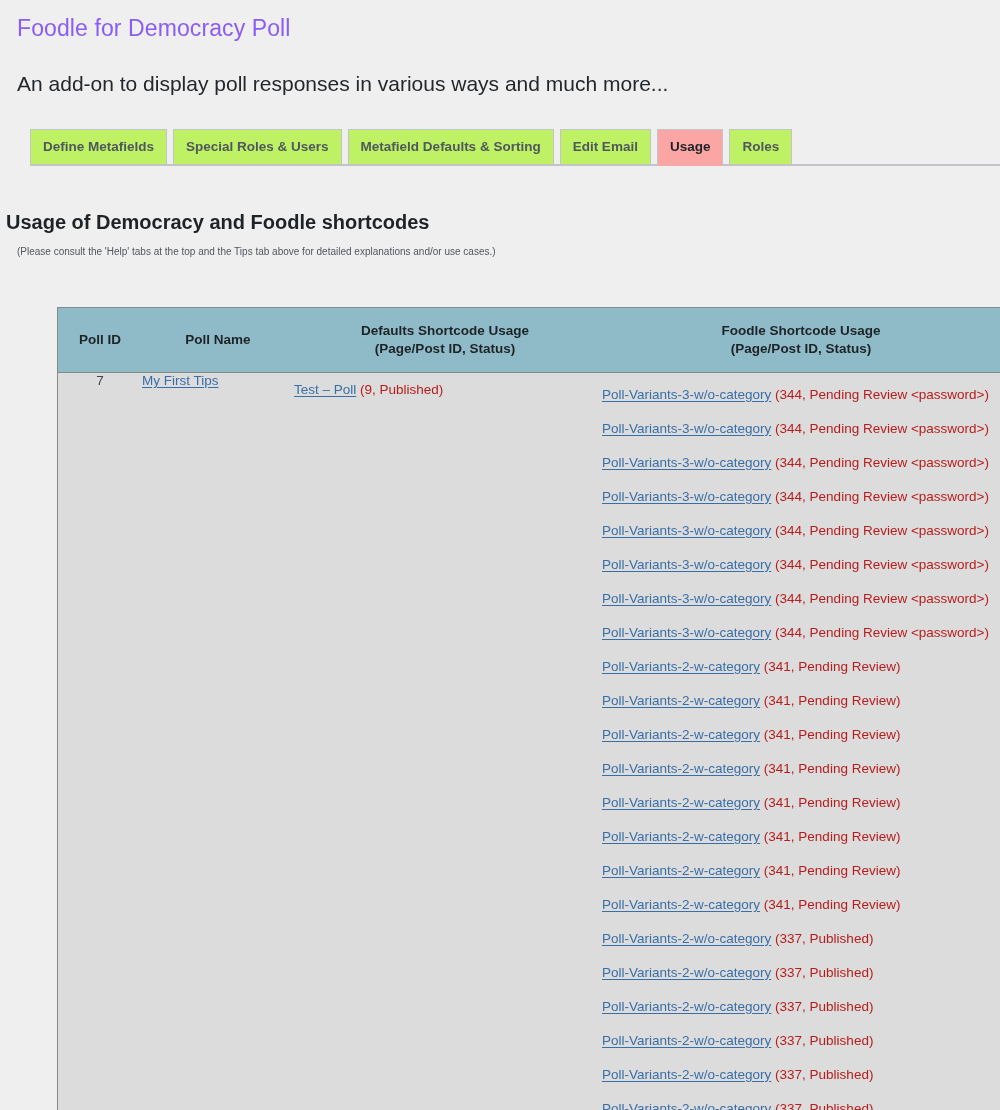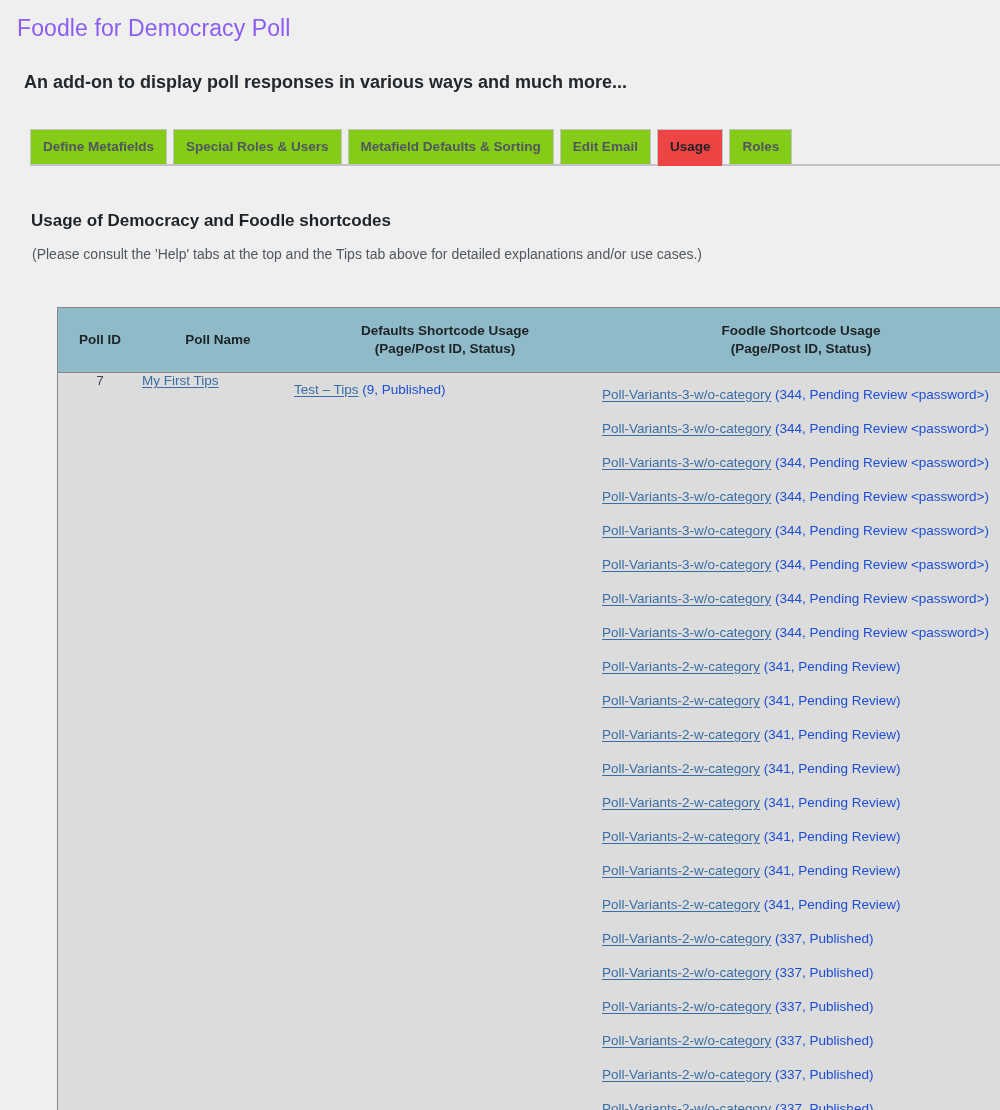--- a/index.html
+++ b/index.html
@@ -23,24 +23,24 @@
     top: 14px;
     font-size: 23px;
     font-weight: 400;
     color: #8b5cf6;
     letter-spacing: 0.1px;
     line-height: 1.3;
     white-space: nowrap;
   }
   .page-subtitle {
     position: absolute;
-    left: 24px;
+    left: 17px;
     top: 72px;
-    font-size: 18px;
-    font-weight: 700;
+    font-size: 21px;
+    font-weight: 400;
     color: #23282d;
     white-space: nowrap;
   }
 
   
   .tab-strip {
     position: absolute;
     left: 0;
     top: 128px;
     width: 1000px;
@@ -57,58 +57,58 @@
   .tabs {
     position: absolute;
     left: 30px;
     bottom: 2px;
     display: flex;
     align-items: flex-end;
     gap: 6px;
   }
   .tab {
     display: block;
-    background: #84cc16;
+    background: #bef264;
     border: 1px solid #c3c4c7;
     border-bottom: none;
     color: #50575e;
     font-size: 13.5px;
     font-weight: 700;
     line-height: 1;
     padding: 10px 12px 11px 12px;
     white-space: nowrap;
     box-sizing: border-box;
     position: relative;
     cursor: pointer;
     text-decoration: none;
   }
   .tab.active {
-    background: #ef4444;
+    background: #fca5a5;
     color: #1d2327;
     border-color: #c3c4c7;
     margin-bottom: -2px;
     padding-bottom: 13px;
     z-index: 3;
   }
 
   
   .section-heading {
     position: absolute;
-    left: 31px;
+    left: 6px;
     top: 211px;
-    font-size: 17px;
+    font-size: 20px;
     font-weight: 700;
     color: #1d2327;
     white-space: nowrap;
   }
   .section-note {
     position: absolute;
-    left: 32px;
+    left: 17px;
     top: 246px;
-    font-size: 14px;
+    font-size: 10px;
     font-weight: 400;
     color: #50575e;
     white-space: nowrap;
   }
 
   
   .usage-table-wrap {
     position: absolute;
     left: 57px;
     top: 307px;
@@ -177,21 +177,21 @@
     padding-left: 6px;
   }
   .sc-list li:first-child { margin-top: 5px; }
 
   a.sc-link, a.plain-link {
     color: #3a6ea8;
     text-decoration: underline;
     text-underline-offset: 2px;
     cursor: pointer;
   }
-  .meta { color: #1d4ed8; }
+  .meta { color: #b91c1c; }
 
   .cell-line {
     white-space: nowrap;
     font-size: 13.5px;
     line-height: 34px;
   }
 </style>
 </head>
 <body>
 
@@ -229,21 +229,21 @@
         </th>
       </tr>
     </thead>
     <tbody>
       <tr>
         <td class="c-pollid">7</td>
         <td class="c-pollname">
           <a class="plain-link" href="#">My First Tips</a>
         </td>
         <td class="c-democracy">
-          <span class="cell-line"><a class="sc-link" href="#">Test – Tips</a> <span class="meta">(9, Published)</span></span>
+          <span class="cell-line"><a class="sc-link" href="#">Test – Poll</a> <span class="meta">(9, Published)</span></span>
         </td>
         <td class="c-foodle">
           <ul class="sc-list" id="foodle-list">
               <li><a class="sc-link" href="#">Poll-Variants-3-w/o-category</a> <span class="meta">(344, Pending Review &lt;password&gt;)</span></li>
               <li><a class="sc-link" href="#">Poll-Variants-3-w/o-category</a> <span class="meta">(344, Pending Review &lt;password&gt;)</span></li>
               <li><a class="sc-link" href="#">Poll-Variants-3-w/o-category</a> <span class="meta">(344, Pending Review &lt;password&gt;)</span></li>
               <li><a class="sc-link" href="#">Poll-Variants-3-w/o-category</a> <span class="meta">(344, Pending Review &lt;password&gt;)</span></li>
               <li><a class="sc-link" href="#">Poll-Variants-3-w/o-category</a> <span class="meta">(344, Pending Review &lt;password&gt;)</span></li>
               <li><a class="sc-link" href="#">Poll-Variants-3-w/o-category</a> <span class="meta">(344, Pending Review &lt;password&gt;)</span></li>
               <li><a class="sc-link" href="#">Poll-Variants-3-w/o-category</a> <span class="meta">(344, Pending Review &lt;password&gt;)</span></li>

